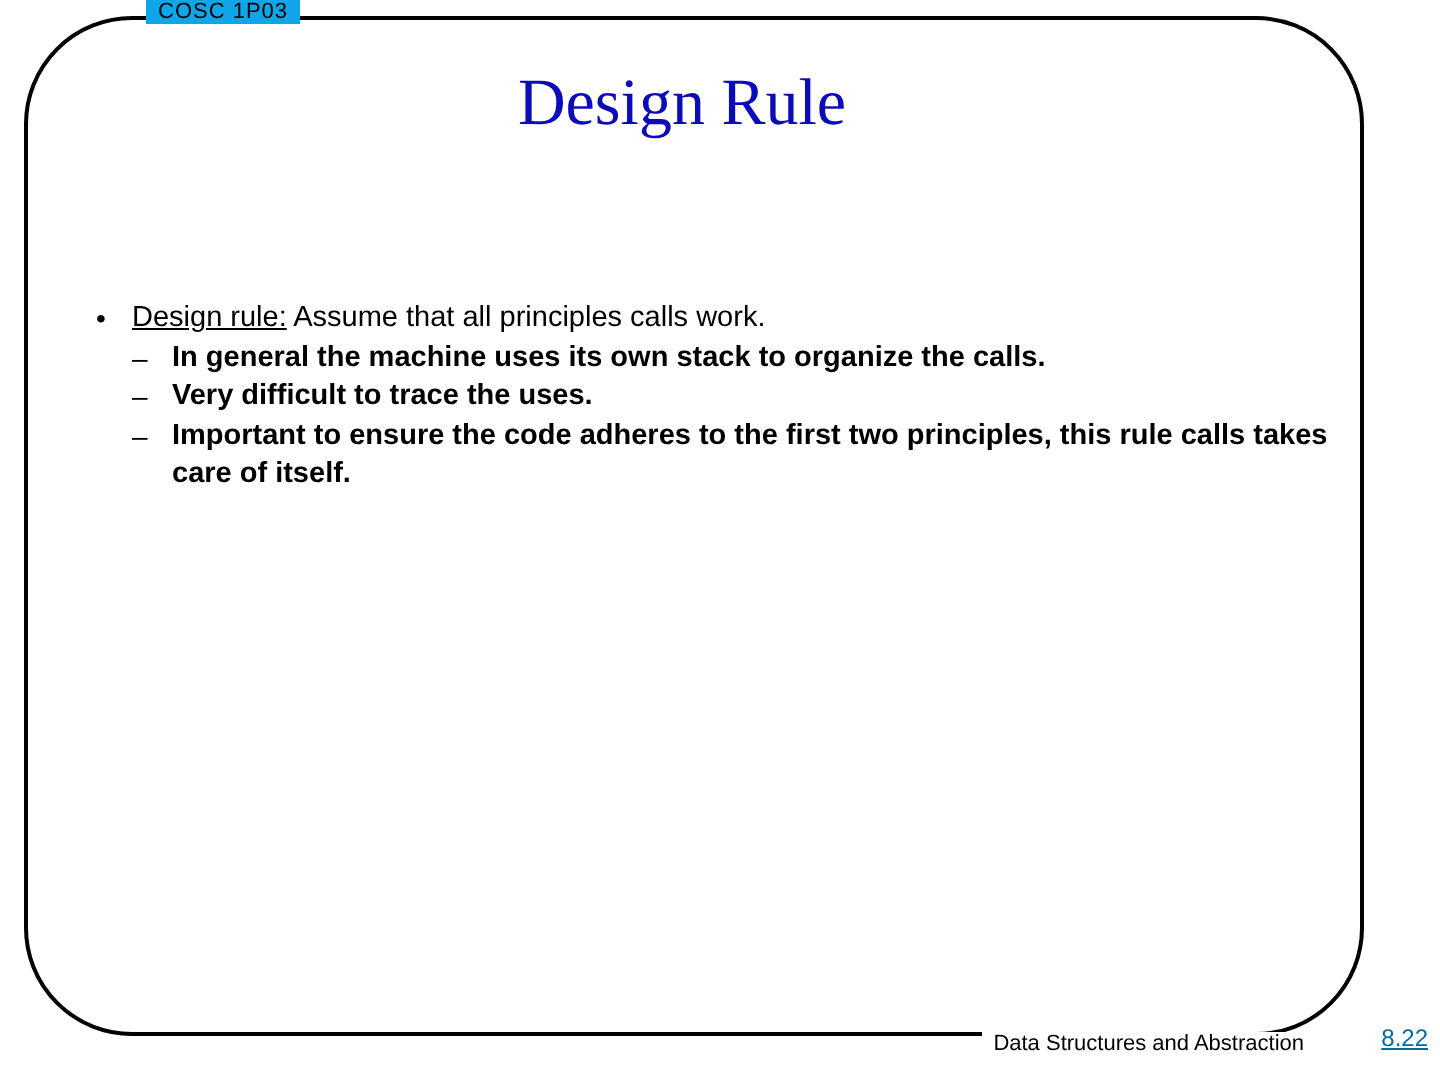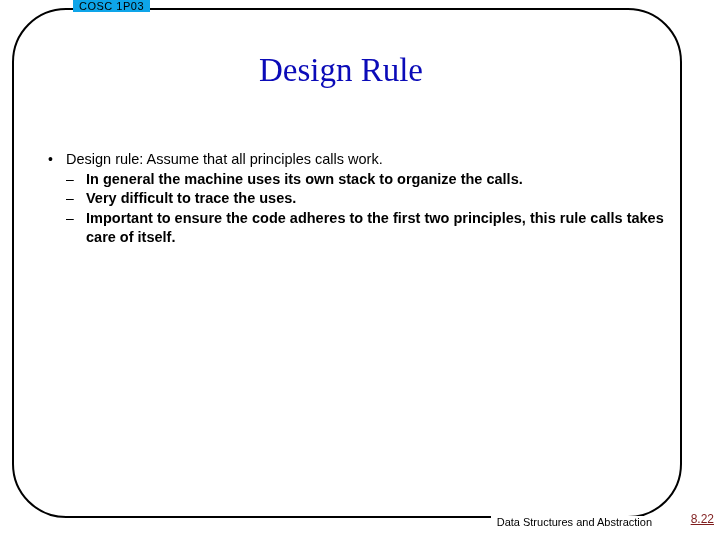--- a/index.html
+++ b/index.html
@@ -25,21 +25,21 @@
     top: 0px;
     left: 73px;
     background: #0ea5e9;
     padding: 0 6px;
     font-size: 11px;
     color: #000;
     letter-spacing: 0.5px;
   }
   .title {
     position: absolute;
-    top: 52px;
+    top: 34px;
     left: 0;
     right: 38px;
     text-align: center;
     font-family: "Times New Roman", Times, serif;
     font-size: 33px;
     font-weight: normal;
     color: #0b0bb8;
   }
   .content {
     position: absolute;
@@ -57,20 +57,21 @@
     width: 22px;
     flex: 0 0 22px;
     text-align: left;
     padding-left: 4px;
     font-size: 14px;
   }
   .bullet-text {
     flex: 1;
   }
   .lead-underline {
+    text-decoration: underline;
   }
   .sub-row {
     display: flex;
     padding-left: 22px;
   }
   .sub-dash {
     width: 20px;
     flex: 0 0 20px;
     text-align: left;
     font-size: 14px;
@@ -86,21 +87,21 @@
     background: #fff;
     font-size: 11px;
     color: #000;
     padding: 0 6px;
   }
   .page-num {
     position: absolute;
     bottom: 14px;
     right: 6px;
     font-size: 12px;
-    color: #7f1d1d;
+    color: #0369a1;
     text-decoration: underline;
   }
 </style>
 </head>
 <body>
 
 <div class="frame"></div>
 
 <div class="course-label">COSC 1P03</div>
 

